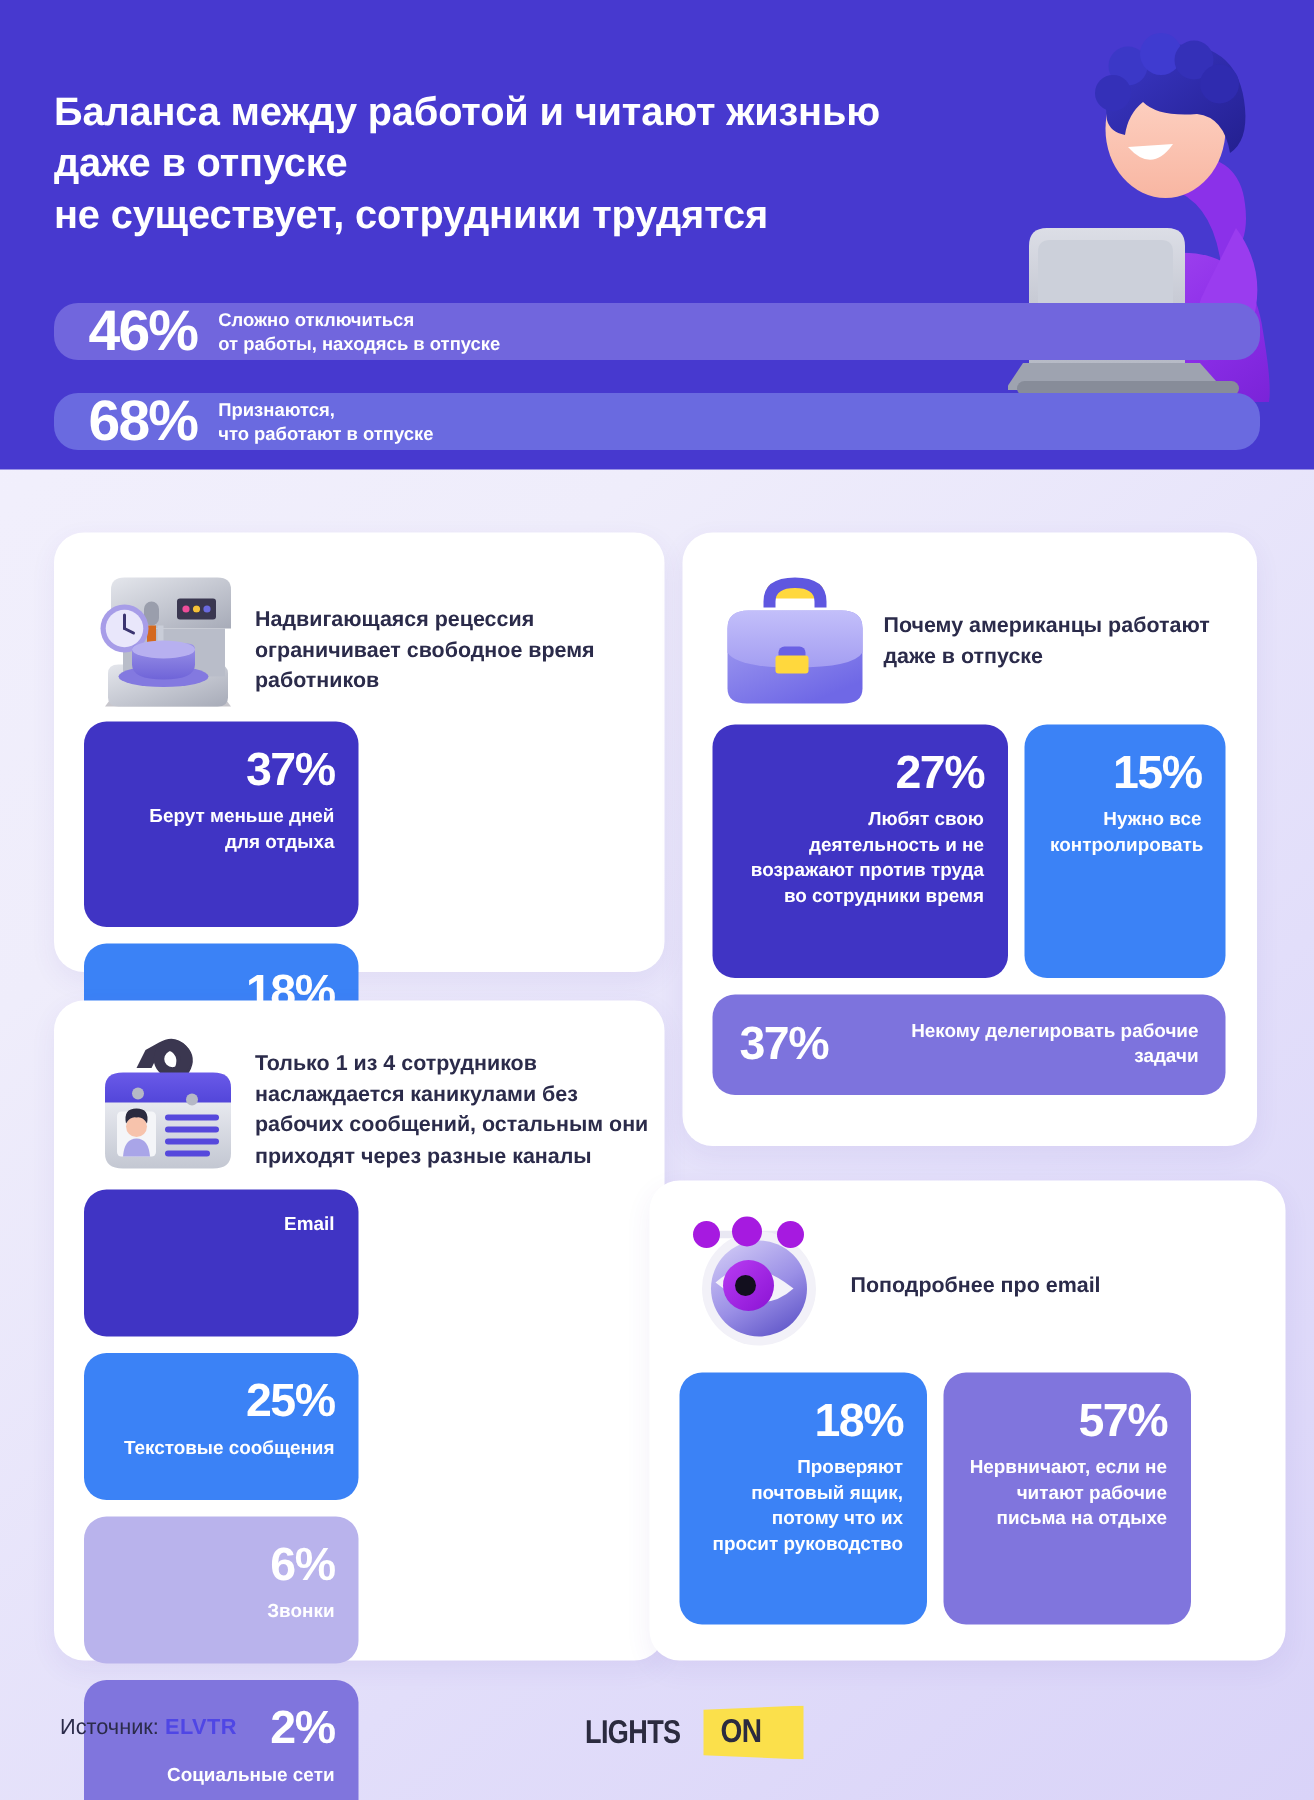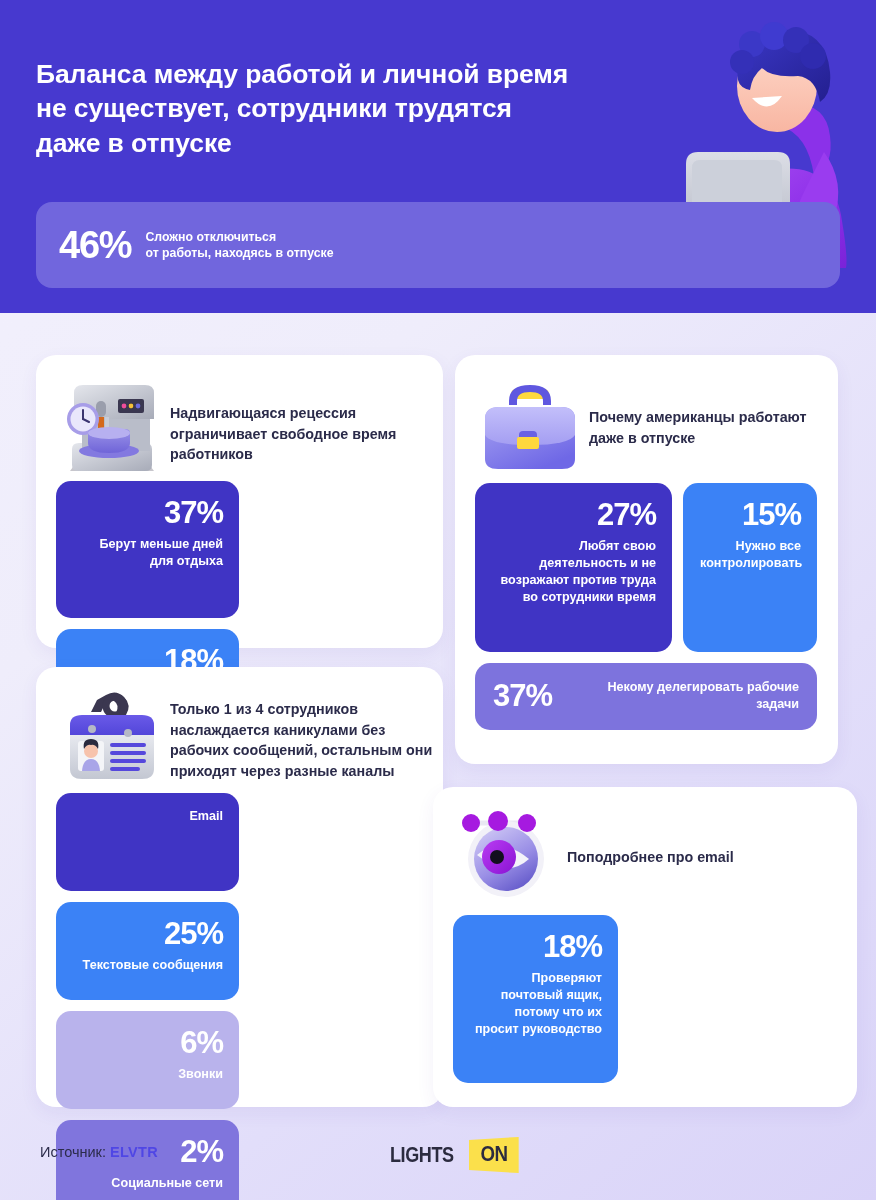--- a/index.html
+++ b/index.html
@@ -214,44 +214,44 @@
     font-weight: bold;
     color: #2b2b3f;
     letter-spacing: -0.5px;
     font-stretch: condensed;
     transform: scaleX(0.82);
     transform-origin: left center;
   }
   .logo .onbox {
     margin-left: 1px;
     background: #fbe04b;
-    padding: 4px 9px 6px 9px;
+    padding: 4px 26px 6px 9px;
     clip-path: polygon(0% 8%, 100% 0%, 100% 100%, 0% 92%);
   }
   .logo .onbox span {
     font-size: 22px;
     font-weight: bold;
     color: #2b2b3f;
     letter-spacing: -0.5px;
     transform: scaleX(0.85);
     transform-origin: center;
     display: inline-block;
   }
 </style>
 </head>
 <body>
 
 <div class="page">
 
   <div class="header">
 
     <div class="headline">
-      <div>Баланса между работой и личной время</div>
+      <div>Баланса между работой и читают жизнью</div>
+      <div>даже в отпуске</div>
       <div>не существует, сотрудники трудятся</div>
-      <div>даже в отпуске</div>
     </div>
 
     <svg class="hero-art" viewBox="0 0 204 250" xmlns="http://www.w3.org/2000/svg">
       <defs>
         <linearGradient id="hoodie" x1="0" y1="0" x2="1" y2="1">
           <stop offset="0" stop-color="#a64df0"></stop>
           <stop offset="0.55" stop-color="#8f30ea"></stop>
           <stop offset="1" stop-color="#7a23d8"></stop>
         </linearGradient>
         <linearGradient id="skin" x1="0" y1="0" x2="0" y2="1">
@@ -293,20 +293,27 @@
       <path d="M14 146 q0 -12 12 -12 h80 q12 0 12 12 v78 h-104z" fill="url(#lap)"></path>
       <path d="M20 150 q0 -8 8 -8 h74 q8 0 8 8 v70 h-90z" fill="#ccd0da"></path>
     </svg>
 
     <div class="hero-stats">
       <div class="hero-stat a">
         <div class="num">46%</div>
         <div class="cap">
           <div>Сложно отключиться</div>
           <div>от работы, находясь в отпуске</div>
+        </div>
+      </div>
+      <div class="hero-stat b">
+        <div class="num">68%</div>
+        <div class="cap">
+          <div>Признаются,</div>
+          <div>что работают в отпуске</div>
         </div>
       </div>
     </div>
   </div>
 
   <div class="card" id="card-recession">
     <div class="card-head">
       <div class="card-icon">
         <svg viewBox="0 0 118 104" width="118" height="104" xmlns="http://www.w3.org/2000/svg">
           <defs>
@@ -472,20 +479,24 @@
           <circle cx="78" cy="16" r="9" fill="#a61ae0"></circle>
         </svg>
       </div>
       <div class="card-title">Поподробнее про email</div>
     </div>
     <div class="tile-grid">
       <div class="tile c-mid">
         <div class="tnum">18%</div>
         <div class="tcap">Проверяют почтовый ящик, потому что их просит руководство</div>
       </div>
+      <div class="tile c-violet">
+        <div class="tnum">57%</div>
+        <div class="tcap">Нервничают, если не читают рабочие письма на отдыхе</div>
+      </div>
     </div>
   </div>
 
   <div class="footer">
     <div class="source"><span>Источник: </span><span class="brand">ELVTR</span></div>
     <div class="logo">
       <div class="lights">LIGHTS</div>
       <div class="onbox"><span>ON</span></div>
     </div>
   </div>

